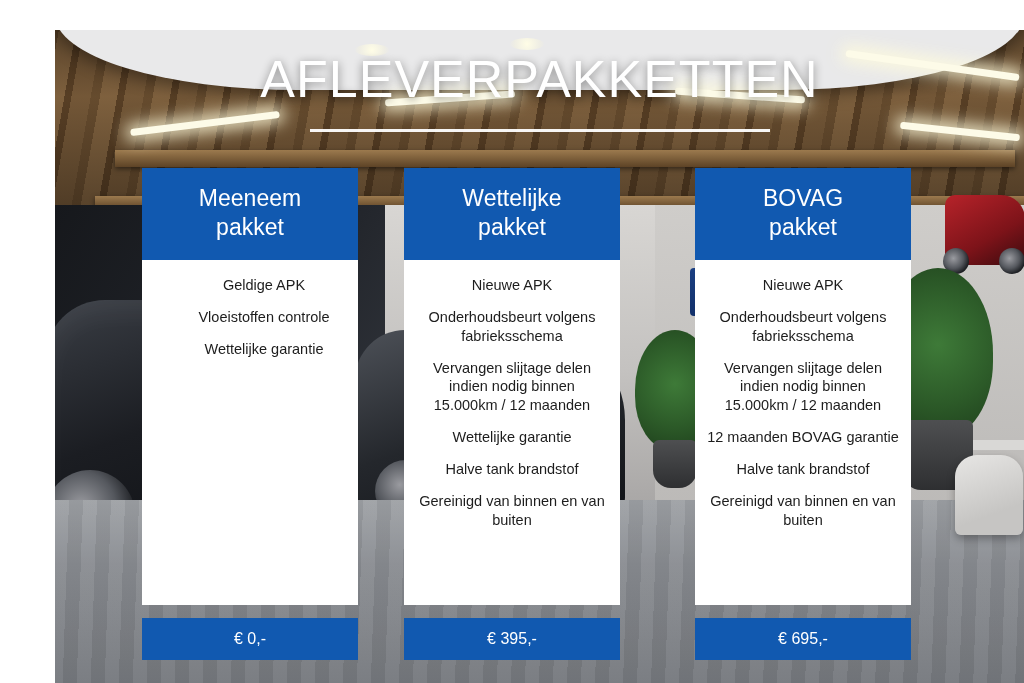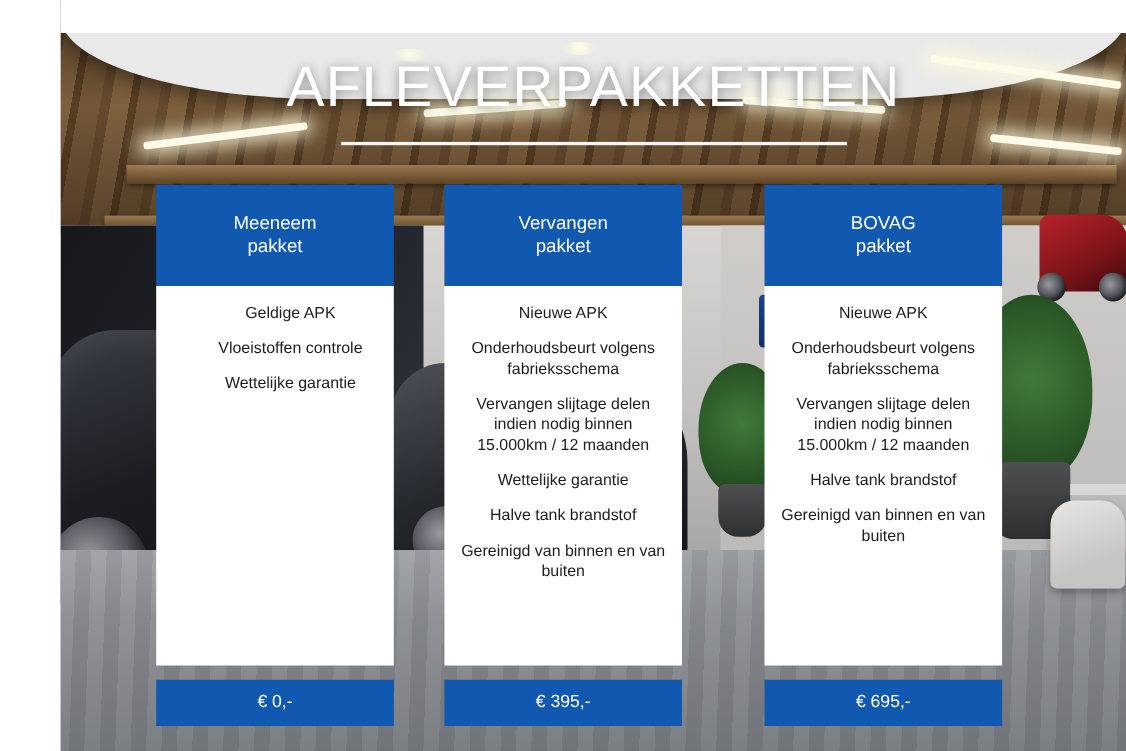--- a/index.html
+++ b/index.html
@@ -260,21 +260,21 @@
     flex-direction: column;
   }
   .card-1 { left: 142px; }
   .card-2 { left: 404px; }
   .card-3 { left: 667px; padding-left: 28px; }
 
   .card-header {
     background: #1159b0;
     color: #ffffff;
     text-align: center;
-    font-size: 17px;
+    font-size: 23px;
     line-height: 1.25;
     padding: 14px 8px 16px 8px;
     min-height: 62px;
     display: flex;
     align-items: center;
     justify-content: center;
   }
   .card-body {
     background: #ffffff;
     padding: 16px 12px 18px 12px;
@@ -371,21 +371,21 @@
         <div class="feature">Geldige APK</div>
         <div class="feature">Vloeistoffen controle</div>
         <div class="feature">Wettelijke garantie</div>
       </div>
       <div class="card-price">€ 0,-</div>
     </div>
 
     <div class="card card-2">
       <div class="card-header">
         <span>
-          <span>Vervangen</span><br>
+          <span>Wettelijke</span><br>
           <span>pakket</span>
         </span>
       </div>
       <div class="card-body">
         <div class="feature">Nieuwe APK</div>
         <div class="feature">Onderhoudsbeurt volgens fabrieksschema</div>
         <div class="feature">Vervangen slijtage delen indien nodig binnen 15.000km / 12 maanden</div>
         <div class="feature">Wettelijke garantie</div>
         <div class="feature">Halve tank brandstof</div>
         <div class="feature">Gereinigd van binnen en van buiten</div>
@@ -397,20 +397,21 @@
       <div class="card-header">
         <span>
           <span>BOVAG</span><br>
           <span>pakket</span>
         </span>
       </div>
       <div class="card-body">
         <div class="feature">Nieuwe APK</div>
         <div class="feature">Onderhoudsbeurt volgens fabrieksschema</div>
         <div class="feature">Vervangen slijtage delen indien nodig binnen 15.000km / 12 maanden</div>
+        <div class="feature">12 maanden BOVAG garantie</div>
         <div class="feature">Halve tank brandstof</div>
         <div class="feature">Gereinigd van binnen en van buiten</div>
       </div>
       <div class="card-price">€ 695,-</div>
     </div>
 
   </div>
 </div>
 
 </body></html>

